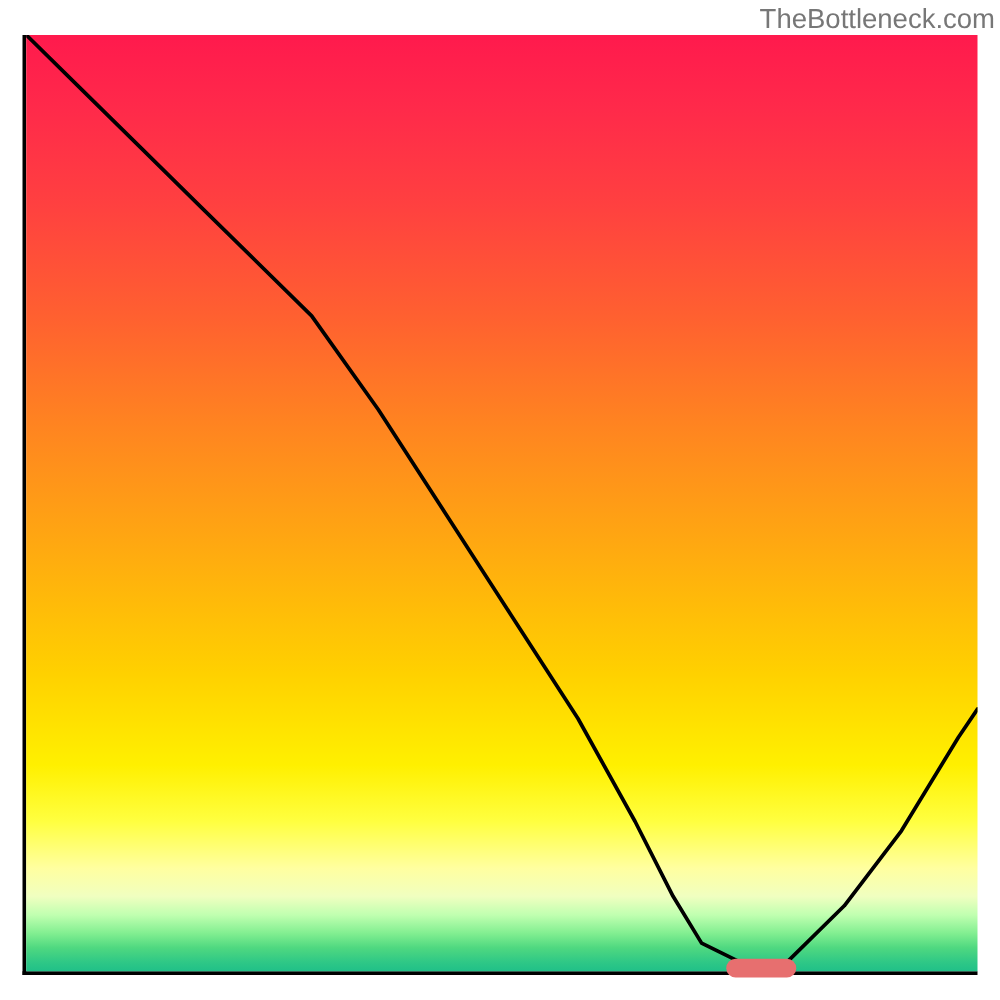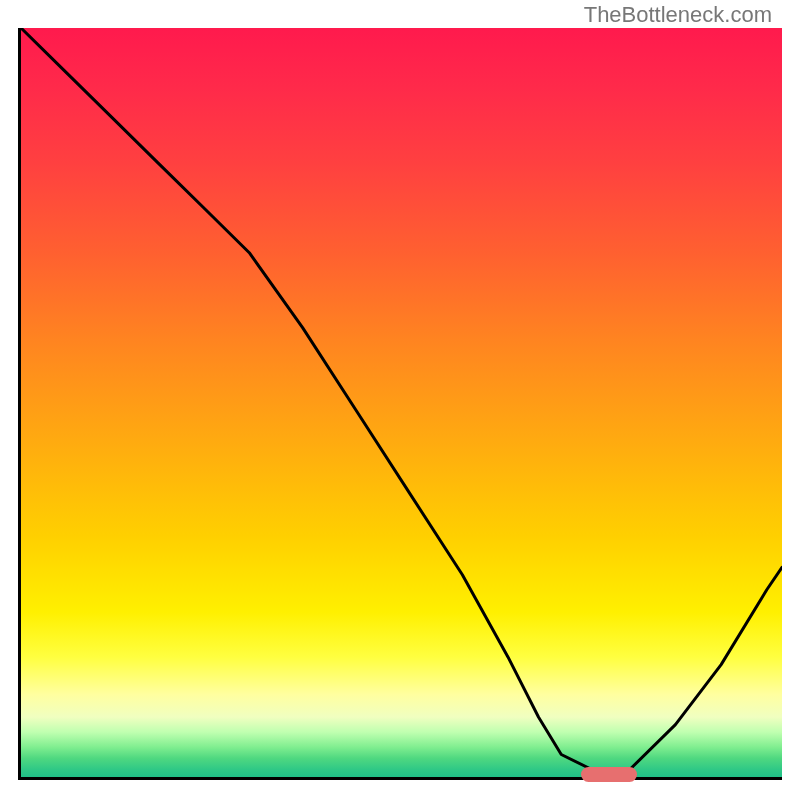--- a/index.html
+++ b/index.html
@@ -6,21 +6,21 @@
   body {
     width: 800px;
     height: 800px;
     background: #ffffff;
     position: relative;
     font-family: Arial, sans-serif;
   }
   .watermark {
     position: absolute;
     top: 2px;
-    right: 28px;
+    right: 4px;
     font-size: 22px;
     color: #777777;
     font-weight: normal;
     z-index: 10;
     text-align: center;
   }
   .chart-area {
     position: absolute;
     left: 18px;
     top: 28px;

